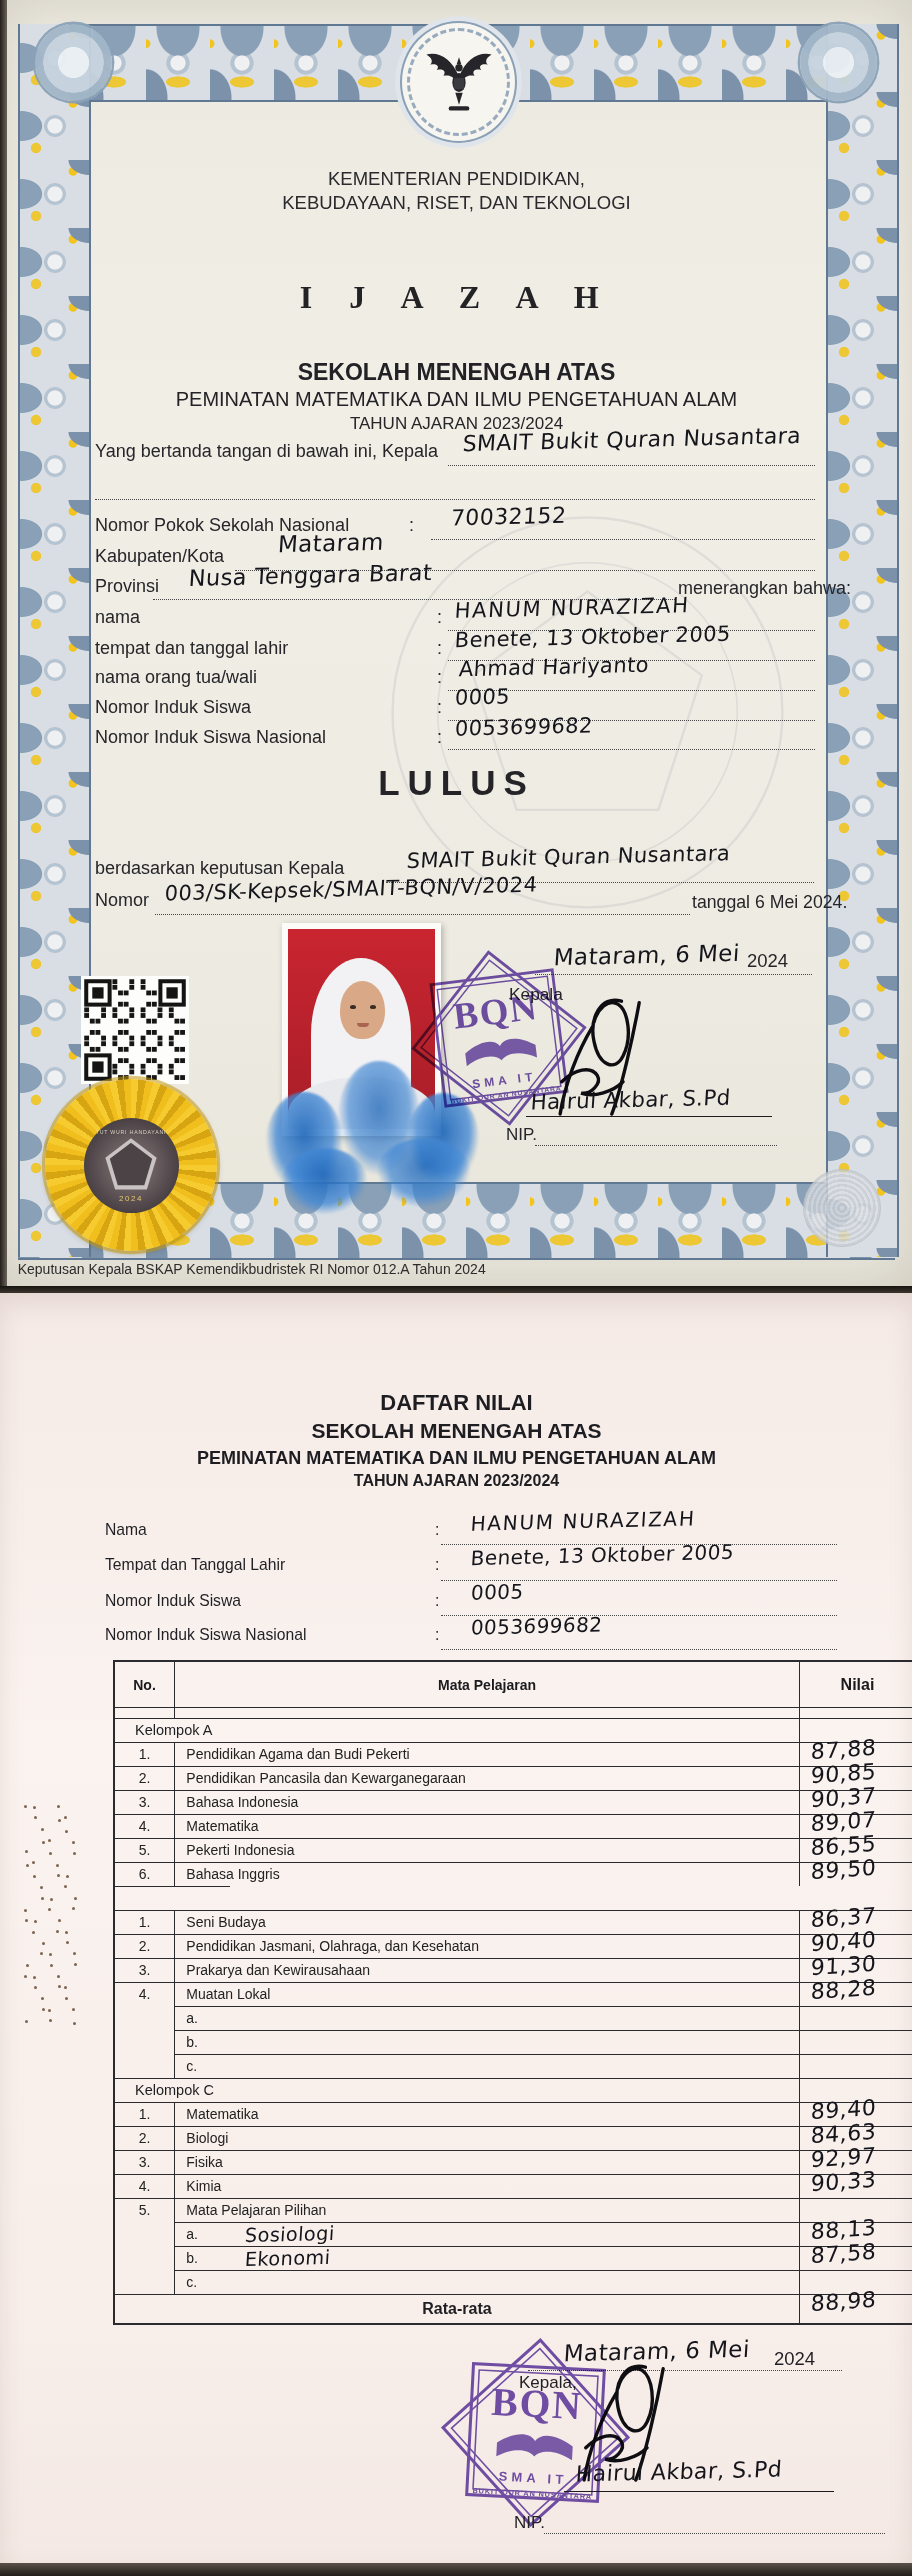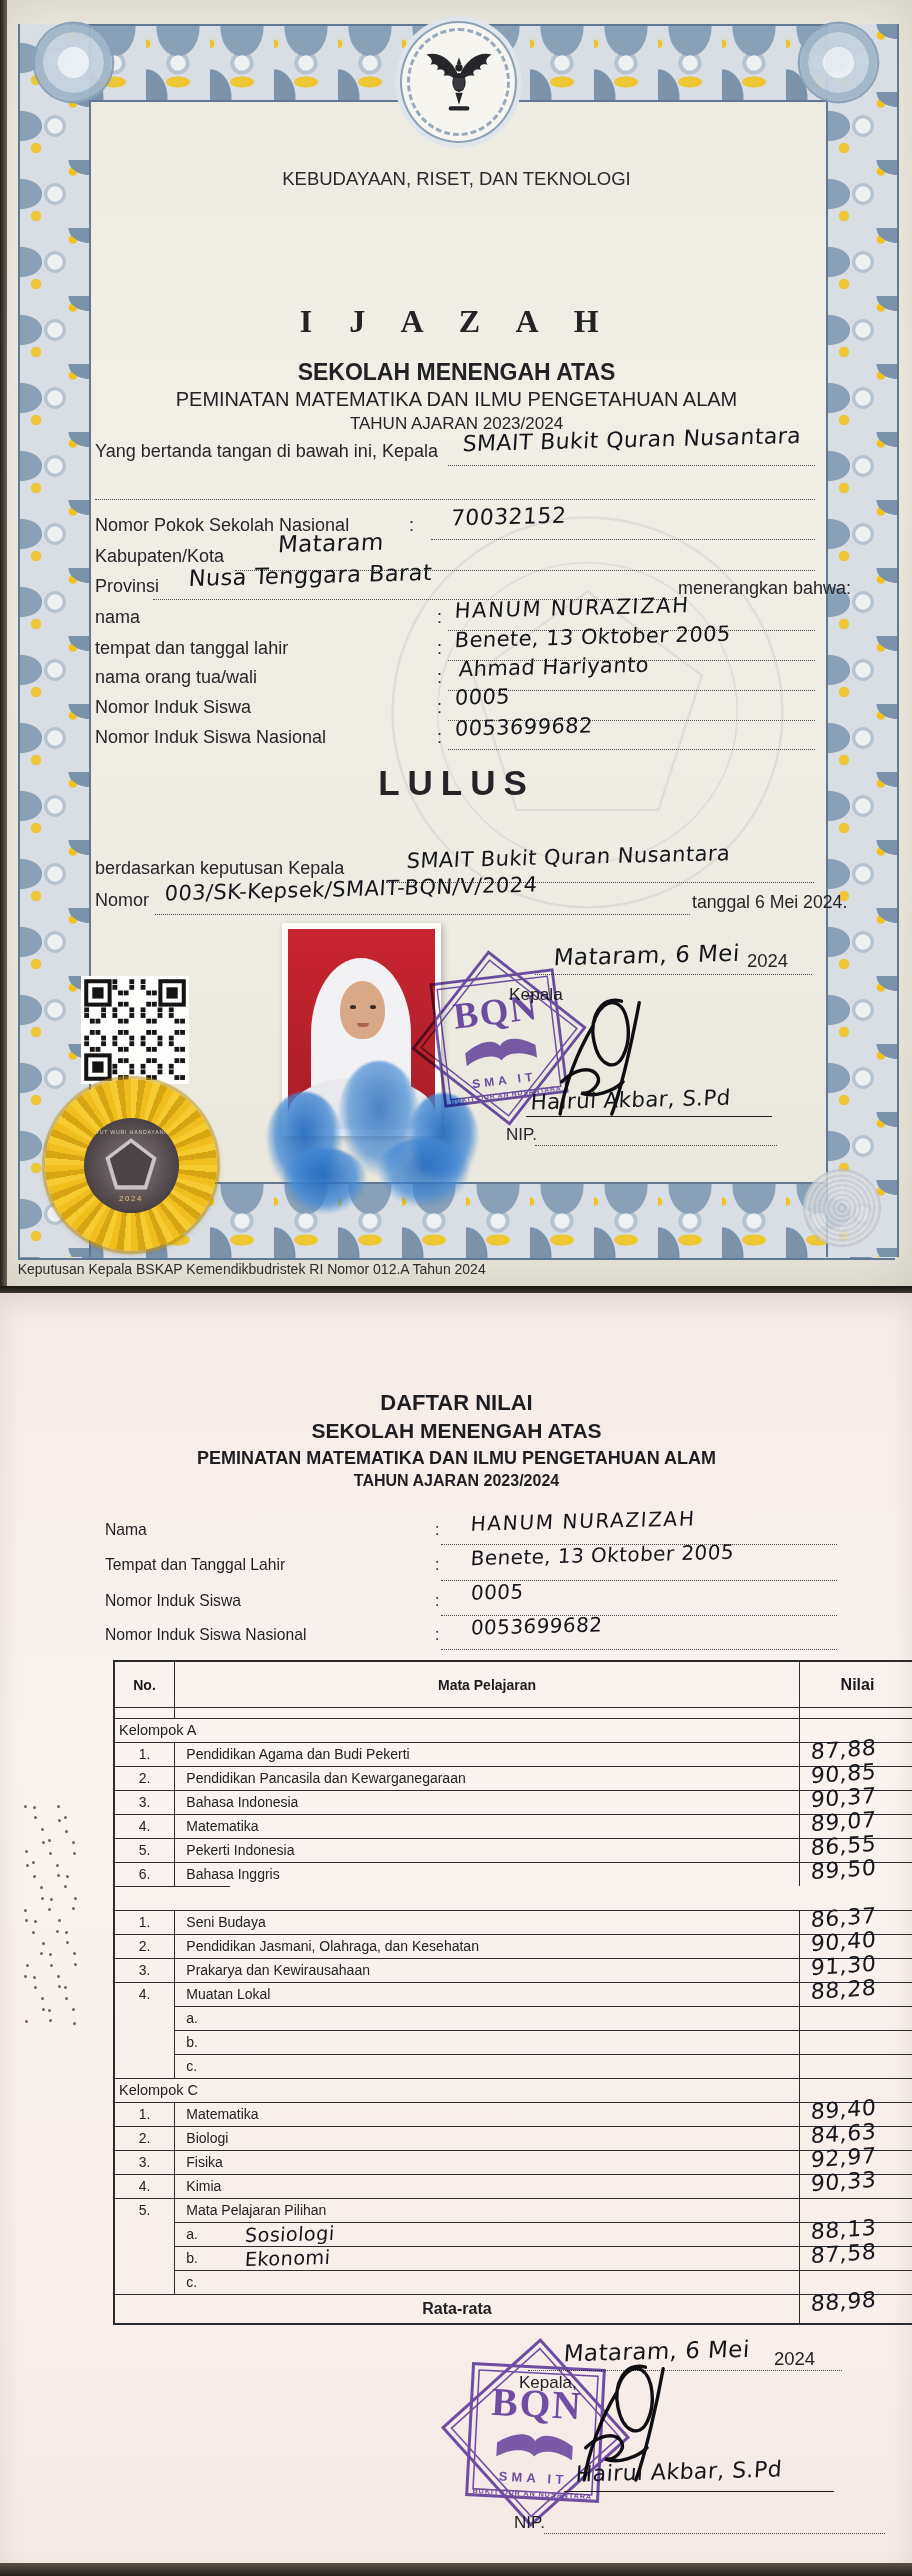--- a/index.html
+++ b/index.html
@@ -86,21 +86,21 @@
     box-shadow:inset 0 9.7px 24px rgba(150,120,110,.18);}
   .doc2 .lbl2{position:absolute;font-size:15.7px;color:#1f1f24;white-space:nowrap;}
   .t2{font-weight:bold;color:#1d1d22;}
   .gtable{position:absolute;left:113px;top:367px;width:804px;border:2px solid #2a2a2f;box-sizing:border-box;}
   .trow{display:flex;}
   .trow>div{box-sizing:border-box;border-top:1.4px solid #2a2a2f;position:relative;}
   .trow.first>div{border-top:none;}
   .trow.sub>.cell-no{border-top:none;}
   .cell-no{width:60px;border-right:1.4px solid #2a2a2f;text-align:center;font-size:14px;color:#222;display:flex;align-items:center;justify-content:center;}
   .cell-mp{flex:1;border-right:1.4px solid #2a2a2f;font-size:14px;color:#222;display:flex;align-items:center;padding-left:11.3px;}
-  .cell-nomp{flex:1;border-right:1.4px solid #2a2a2f;font-size:14.5px;color:#1e1e22;display:flex;align-items:center;padding-left:4px;}
+  .cell-nomp{flex:1;border-right:1.4px solid #2a2a2f;font-size:14.5px;color:#1e1e22;display:flex;align-items:center;padding-left:20px;}
   .cell-ni{width:115px;}
   .cell-ni .hw{position:absolute;left:11.3px;top:-5.6px;font-size:22px;transform:skewX(-6deg) rotate(-4deg);}
   .hdr{height:45px;font-weight:bold;font-size:16px;}
   .hdr .cell-no,.hdr .cell-mp{justify-content:center;padding-left:0;color:#1b1b1f;}
   .hdr .cell-ni{display:flex;align-items:center;justify-content:center;color:#1b1b1f;}
   .spacer{height:10.5px;}
   .r{height:24px;}
   .ravg{height:29px;}
   .ravg .cell-nomp{justify-content:center;font-weight:bold;font-size:16px;padding-left:0;}
   .subhand{margin-left:47px;font-size:19.3px;}
@@ -140,23 +140,24 @@
 
     <svg class="wm" width="419" height="435" viewBox="0 0 520 540">
       <g fill="none" stroke="rgba(125,132,148,0.28)" stroke-width="3">
         <circle cx="260" cy="255" r="242"></circle>
         <circle cx="260" cy="255" r="186" stroke-width="2"></circle>
         <path d="M260 105 L402 209 L348 376 L172 376 L118 209 Z"></path>
       </g>
     </svg>
 
     <div class="abs center ministry" style="top:167px;">
+      <div>KEMENTERIAN PENDIDIKAN,</div>
       <div>KEBUDAYAAN, RISET, DAN TEKNOLOGI</div>
     </div>
-    <div class="abs center ijazah" style="top:303px;">I J A Z A H</div>
+    <div class="abs center ijazah" style="top:279px;">I J A Z A H</div>
     <div class="abs center h-bold" style="top:359px;font-size:23px;">SEKOLAH MENENGAH ATAS</div>
     <div class="abs center" style="top:388px;font-size:20px;color:#232327;">PEMINATAN MATEMATIKA DAN ILMU PENGETAHUAN ALAM</div>
     <div class="abs center" style="top:414px;font-size:17px;color:#26262a;">TAHUN AJARAN 2023/2024</div>
 
     <span class="lbl" style="left:95px;top:441px;">Yang bertanda tangan di bawah ini, Kepala</span>
     <span class="abs hw" style="left:463px;top:427px;font-size:22px;">SMAIT Bukit Quran Nusantara</span>
     <div class="dots" style="left:448px;top:465px;width:367px;"></div>
     <div class="dots" style="left:95px;top:499px;width:720px;"></div>
 
     <span class="lbl" style="left:95px;top:515px;">Nomor Pokok Sekolah Nasional</span>

